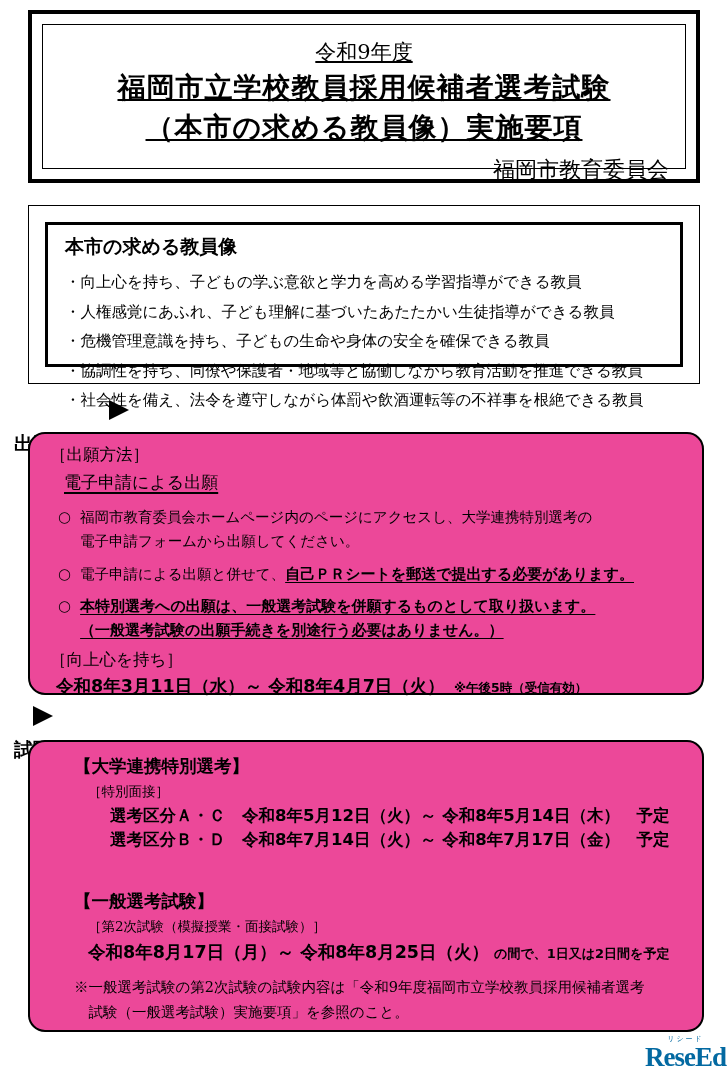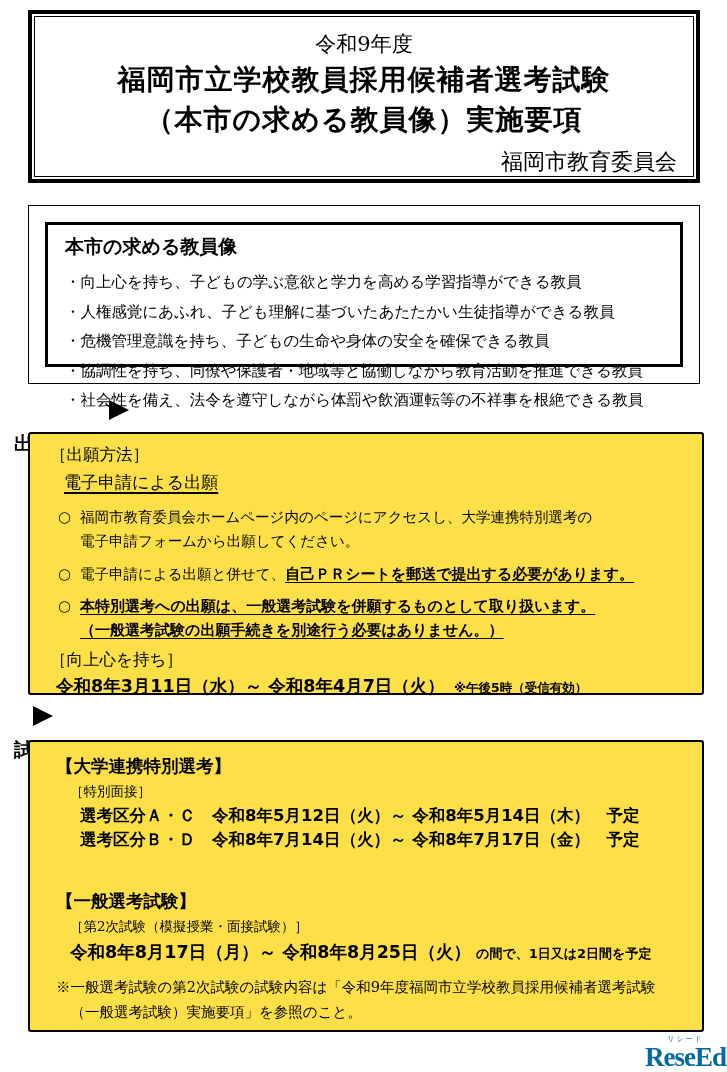--- a/index.html
+++ b/index.html
@@ -9,21 +9,21 @@
     position: relative;
     font-family: "DejaVu Serif", "Liberation Serif", serif;
     color: #000;
     overflow: hidden;
   }
   .serif { font-family: "DejaVu Serif", "Liberation Serif", serif; }
 
   
   .header-box {
     position: absolute; left: 28px; top: 10px; width: 672px; height: 173px;
-    border: 4px solid #000; padding: 2px; background: #fff;
+    border: 4px solid #000; padding: 10px; background: #fff; text-decoration: underline;
   }
   .header-inner { width: 100%; height: 100%; border: 1px solid #000; text-align: center; padding-top: 13px; }
   .hdr-year { font-size: 21px; }
   .hdr-title { font-family: "DejaVu Sans", "Liberation Sans", sans-serif; font-weight: bold; font-size: 28px; line-height: 37px; letter-spacing: 1px; margin-top: 3px; }
   .hdr-org { font-size: 22px; text-align: right; padding-right: 16px; margin-top: 9px; }
 
   
   .profile-box {
     position: absolute; left: 28px; top: 205px; width: 672px; height: 179px;
     border: 1px solid #000; padding: 16px; background: #fff;
@@ -39,24 +39,24 @@
     display: flex; align-items: center; gap: 11px;
     font-family: "DejaVu Sans", "Liberation Sans", sans-serif; font-weight: bold; font-size: 19px; flex-direction: column;
   }
   #sec-application { top: 400px; }
   #sec-exam { top: 706px; }
   .tri { width: 0; height: 0; border-left: 20px solid #000; border-top: 10px solid transparent; border-bottom: 10px solid transparent; }
 
   
   .round-box {
     position: absolute; left: 28px; width: 676px;
-    border: 2px solid #000; border-radius: 3px; background: #fde047;
+    border: 2px solid #000; border-radius: 17px; background: #ec4899;
   }
   #application-box { top: 432px; height: 263px; padding: 10px 20px; }
-  #exam-box { top: 740px; height: 292px; padding: 12px 26px; }
+  #exam-box { top: 740px; height: 292px; padding: 12px 44px; }
 
   .bracket-label { font-size: 16.5px; line-height: 21px; }
   .method-title {
     display: inline-block; margin: 6px 0 0 14px;
     font-family: "DejaVu Sans", "Liberation Sans", sans-serif; font-weight: normal; font-size: 17px;
     text-decoration: underline; text-underline-offset: 4px; text-decoration-thickness: 1.5px;
   }
   .obullet { display: flex; gap: 9px; margin-left: 8px; }
   .obullet .ocircle { font-size: 15px; line-height: 24px; }
   .obody { font-size: 14.5px; line-height: 24px; }
@@ -68,21 +68,21 @@
     text-decoration: underline; text-underline-offset: 3px; text-decoration-thickness: 1.3px;
   }
   .period-label { margin-top: 7px; }
   .period-line { margin: 4px 0 0 6px; white-space: nowrap; }
   .period-dates { font-family: "DejaVu Sans", "Liberation Sans", sans-serif; font-weight: bold; font-size: 17.5px; }
   .period-note { font-family: "DejaVu Sans", "Liberation Sans", sans-serif; font-weight: bold; font-size: 12.5px; margin-left: 4px; }
 
   .exam-h { font-family: "DejaVu Sans", "Liberation Sans", sans-serif; font-weight: bold; font-size: 17.5px; }
   .exam-sub { font-size: 13.5px; margin: 5px 0 0 14px; }
   .exam-rows { margin: 3px 0 0 24px; }
-  .exam-row { font-family: "DejaVu Sans", "Liberation Sans", sans-serif; font-weight: bold; font-size: 16.5px; line-height: 24px; white-space: nowrap; }
+  .exam-row { font-family: "DejaVu Sans", "Liberation Sans", sans-serif; font-weight: bold; font-size: 16.5px; line-height: 24px; white-space: nowrap; margin-left: 12px; }
   .general-block { margin-top: 37px; }
   .exam-dates-line { margin: 4px 0 0 14px; white-space: nowrap; }
   .exam-dates { font-family: "DejaVu Sans", "Liberation Sans", sans-serif; font-weight: bold; font-size: 17.5px; }
   .exam-dates-note { font-family: "DejaVu Sans", "Liberation Sans", sans-serif; font-weight: bold; font-size: 13px; }
   .exam-note { font-size: 14.5px; line-height: 24.5px; margin-top: 11px; padding-left: 1em; text-indent: -1em; }
 
   
   .watermark { position: absolute; right: 1px; bottom: 1px; text-align: center; color: #0369a1; user-select: none; }
   .wm-ruby { font-size: 7px; letter-spacing: 2px; font-family: "DejaVu Sans", "Liberation Sans", sans-serif; line-height: 8px; }
   .wm-logo { font-family: Liberation Serif, serif; font-weight: bold; font-size: 27px; line-height: 28px; letter-spacing: -1px; }

